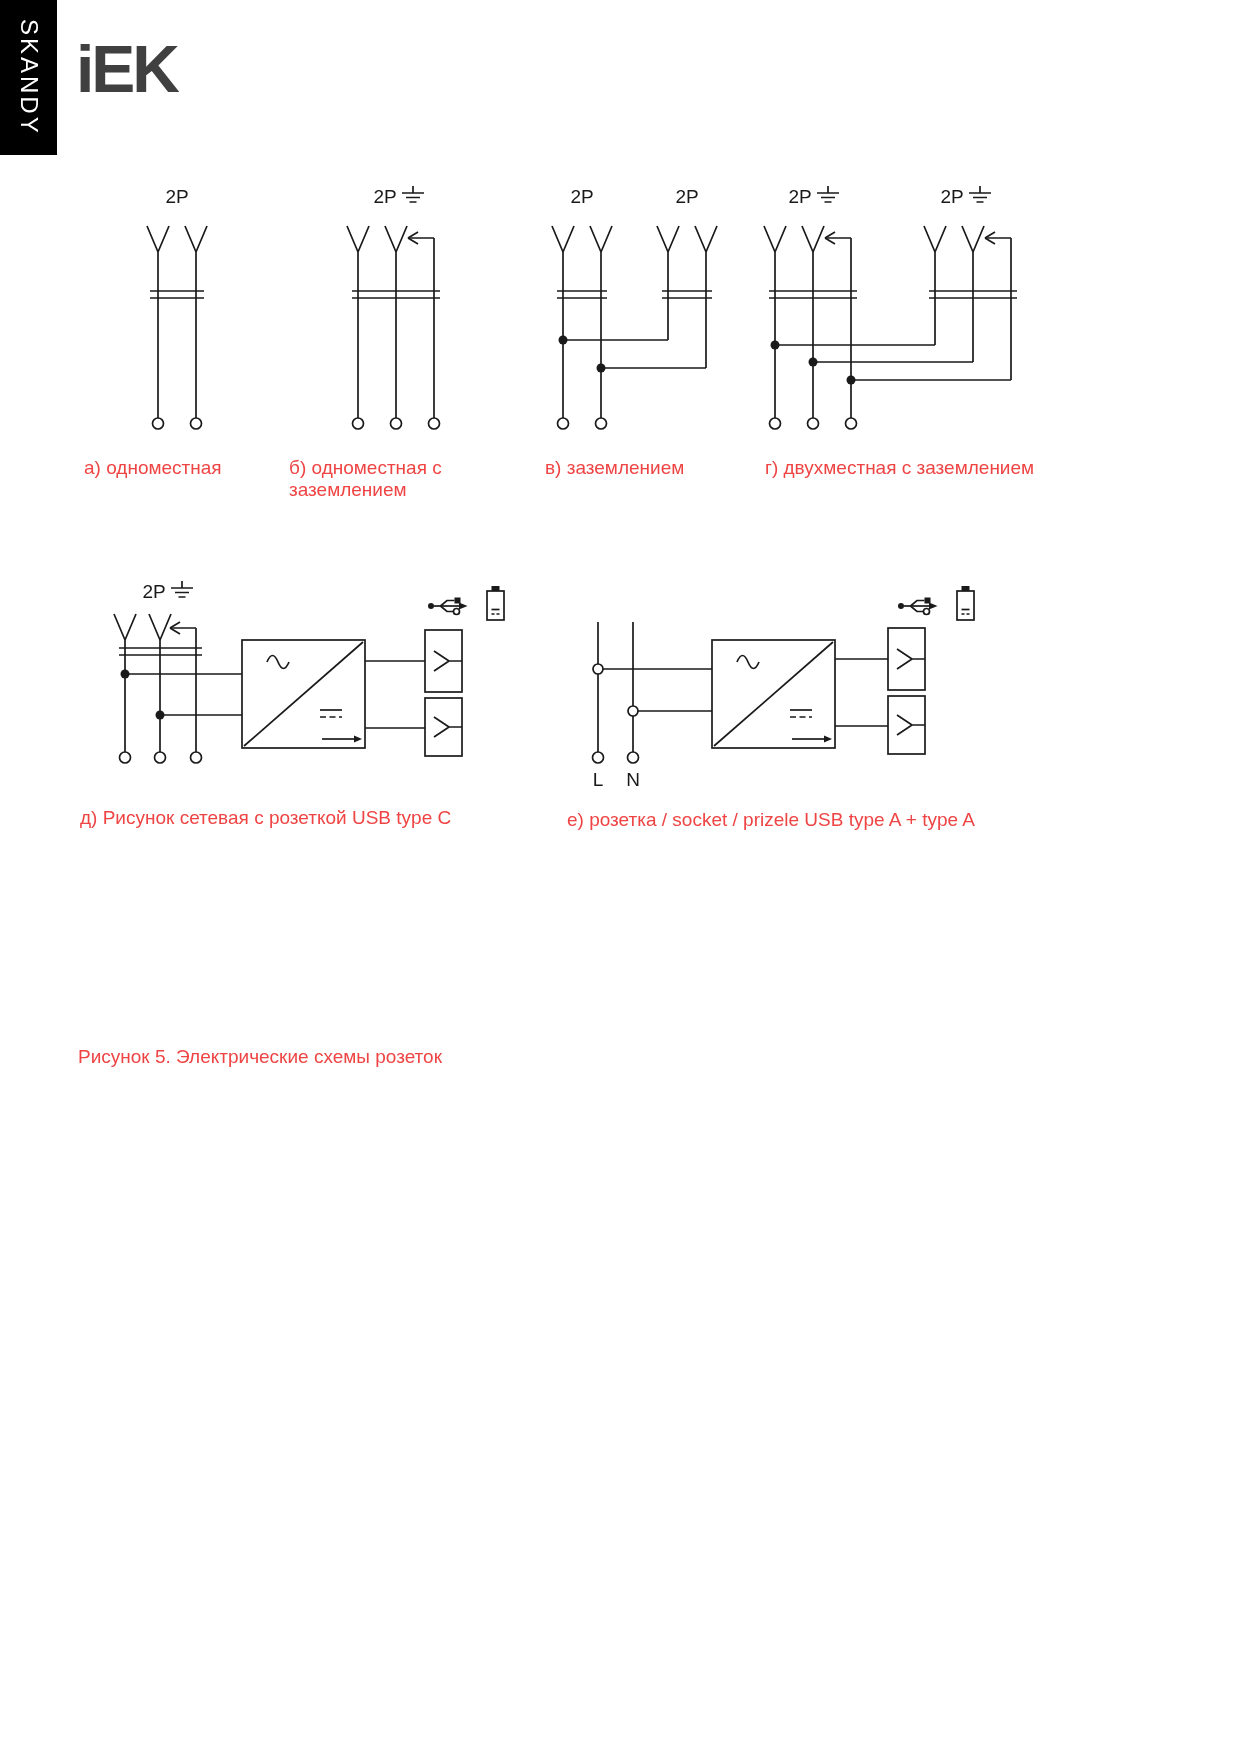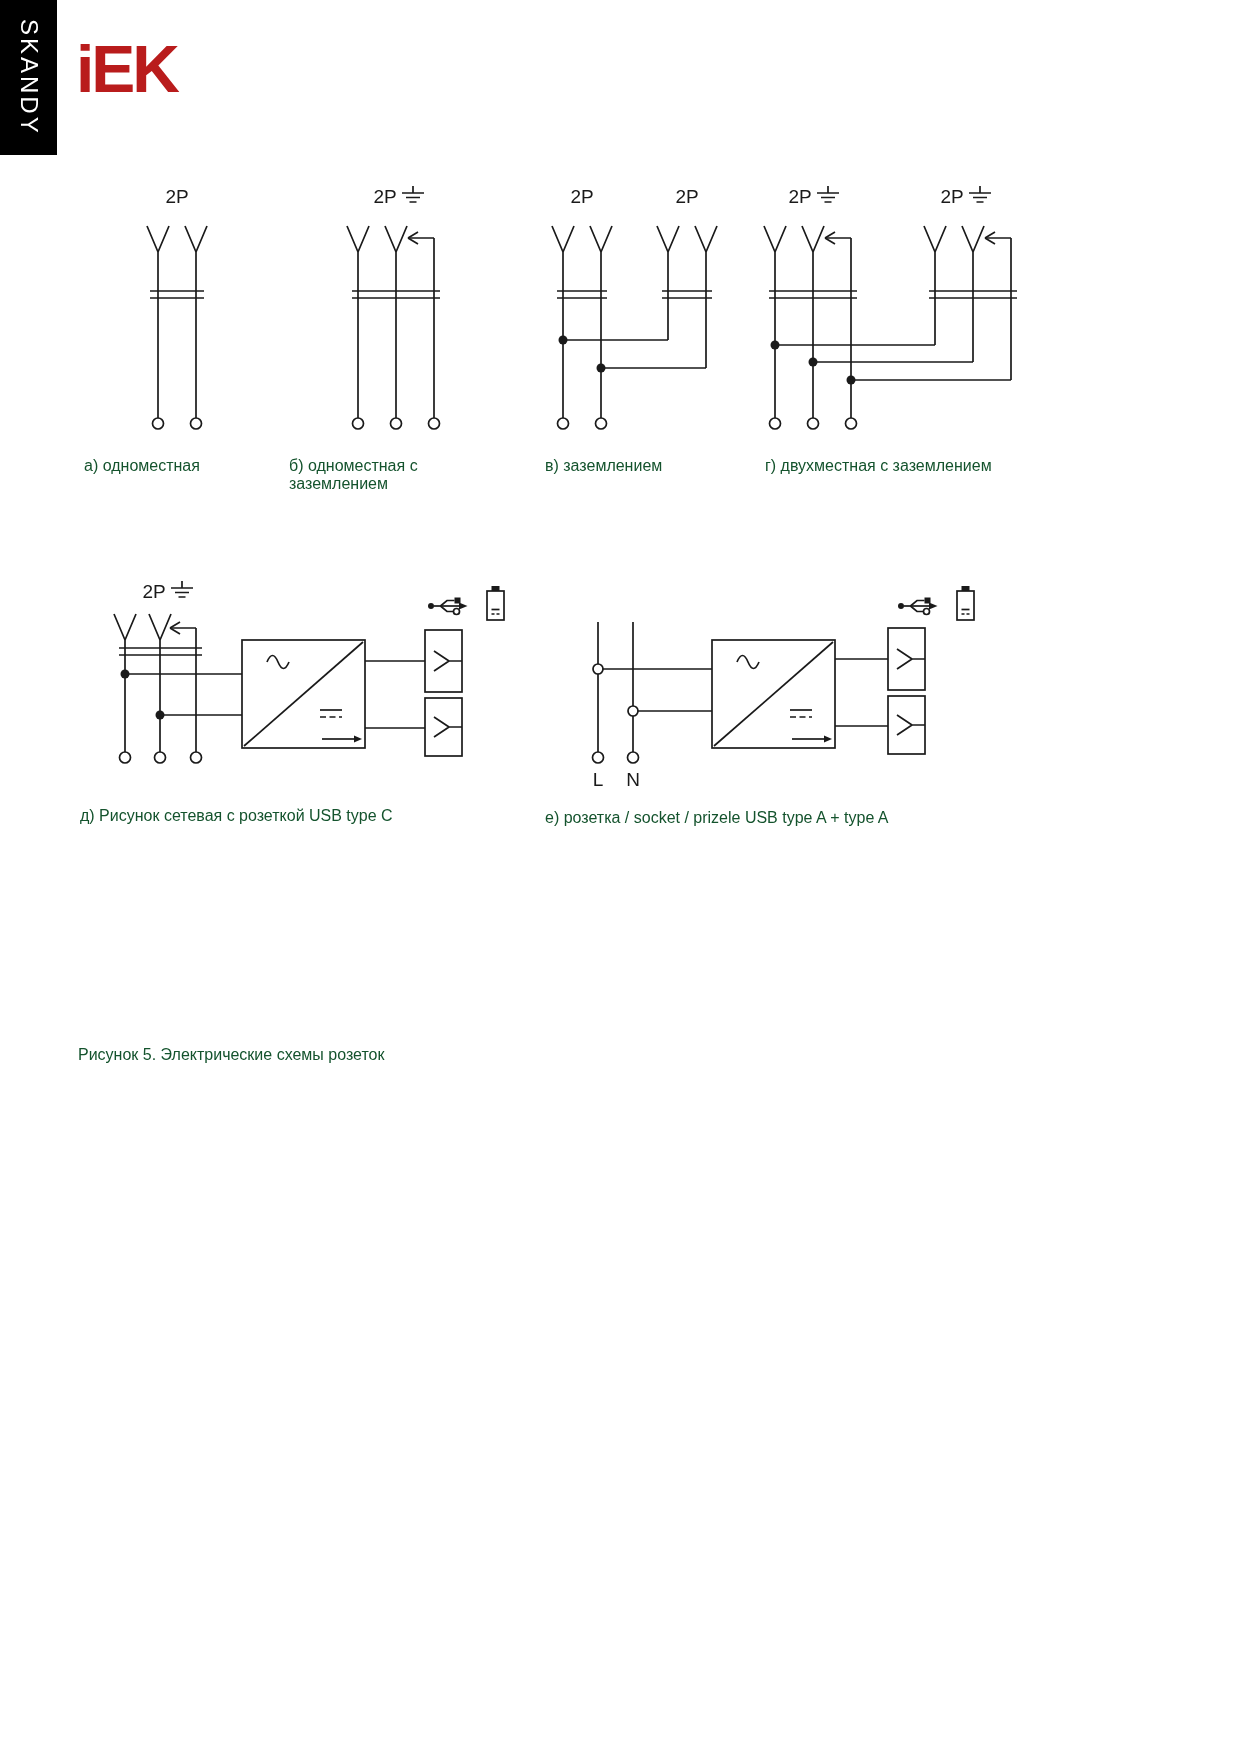--- a/index.html
+++ b/index.html
@@ -16,25 +16,25 @@
     background:#000; color:#fff;
     display:flex; align-items:center; justify-content:center;
   }
   .series-tab span {
     writing-mode: vertical-rl;
     font-size:24px; letter-spacing:3px; font-weight:400;
   }
 
   .brand-logo {
     position:absolute; left:76px; top:36px;
-    font-size:66px; font-weight:900; letter-spacing:-3px; color:#b91c1c;
+    font-size:66px; font-weight:900; letter-spacing:-3px; color:#404040;
     line-height:1;
   }
 
-  .caption { position:absolute; font-size:16px; line-height:1.15; color:#14532d; }
+  .caption { position:absolute; font-size:19px; line-height:1.15; color:#ef4444; }
 
   .diagram-layer { position:absolute; left:0; top:0; }
   .diagram-layer path, .diagram-layer rect, .diagram-layer circle {
     fill:none; stroke:#1a1a1a; stroke-width:1.7; stroke-linecap:butt;
   }
   .diagram-layer polygon { fill:#1a1a1a; stroke:none; }
   .diagram-layer .fill { fill:#1a1a1a; stroke:none; }
   .diagram-layer circle.dot { fill:#1a1a1a; stroke:none; }
   .diagram-layer circle.term { fill:#ffffff; stroke:#1a1a1a; }
   .diagram-layer text {
@@ -204,16 +204,16 @@
       <use href="#usb" x="898" y="594"></use>
       <use href="#batt" x="957" y="586"></use>
     </g>
   </svg>
 
   <div class="caption" style="left:84px; top:457px;">а) одноместная</div>
   <div class="caption" style="left:289px; top:457px; width:178px;">б) одноместная с заземлением</div>
   <div class="caption" style="left:545px; top:457px;">в) заземлением</div>
   <div class="caption" style="left:765px; top:457px;">г) двухместная с заземлением</div>
   <div class="caption" style="left:80px; top:807px;">д) Рисунок сетевая с розеткой USB type C</div>
-  <div class="caption" style="left:545px; top:809px;">е) розетка / socket / prizele USB type A + type A</div>
+  <div class="caption" style="left:567px; top:809px;">е) розетка / socket / prizele USB type A + type A</div>
   <div class="caption" style="left:78px; top:1046px;">Рисунок 5. Электрические схемы розеток</div>
 
 </div>
 
 </body></html>

